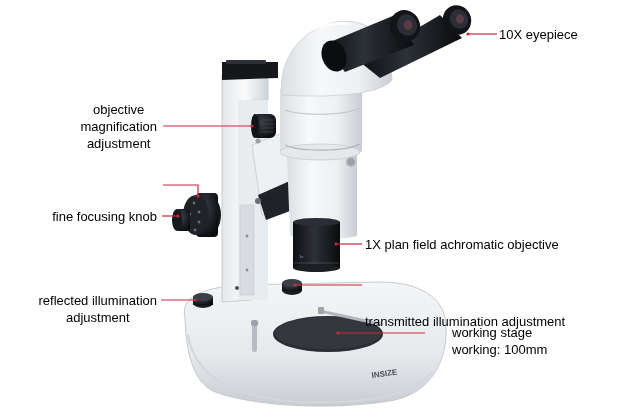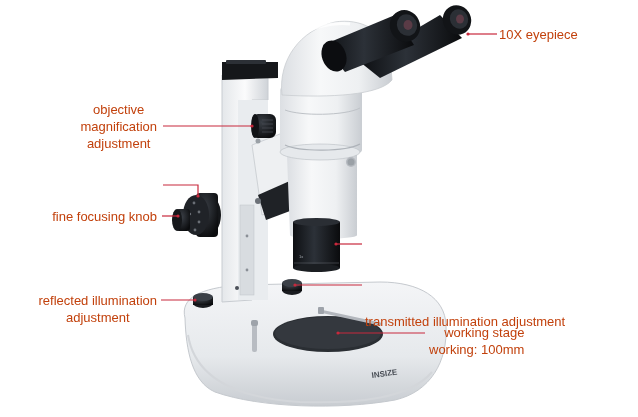--- a/index.html
+++ b/index.html
@@ -11,21 +11,21 @@
       background: #ffffff;
       font-family: "Liberation Sans", sans-serif;
       color: #1c1c1c;
     }
     #art { position: absolute; left: 0; top: 0; }
     .label {
       position: absolute;
       font-size: 13px;
       line-height: 17px;
       white-space: nowrap;
-      color: #c2410c;
+      color: #000000;
     }
     .label.right { text-align: center; }
     .label span { display: block; }
   </style>
 </head>
 <body>
 
 <div id="stage">
 
   <svg id="art" width="638" height="417" viewBox="0 0 638 417">
@@ -197,28 +197,31 @@
     <span>objective</span>
     <span>magnification</span>
     <span>adjustment</span>
   </div>
 
 
   <div class="label right" style="right:481px; top:208px;">
     <span>fine focusing knob</span>
   </div>
 
+  <div class="label" style="left:365px; top:236px;">
+    <span>1X plan field achromatic objective</span>
+  </div>
 
   <div class="label" style="left:365px; top:276px;margin-top:37px;">
     <span>transmitted illumination adjustment</span>
   </div>
 
   <div class="label right" style="right:481px; top:292px;">
     <span>reflected illumination</span>
     <span>adjustment</span>
   </div>
 
-  <div class="label" style="left:429px; top:324px;text-align:right;">
+  <div class="label" style="left:452px; top:324px;">
     <span>working stage</span>
     <span>working: 100mm</span>
   </div>
 
 </div>
 
 </body></html>

